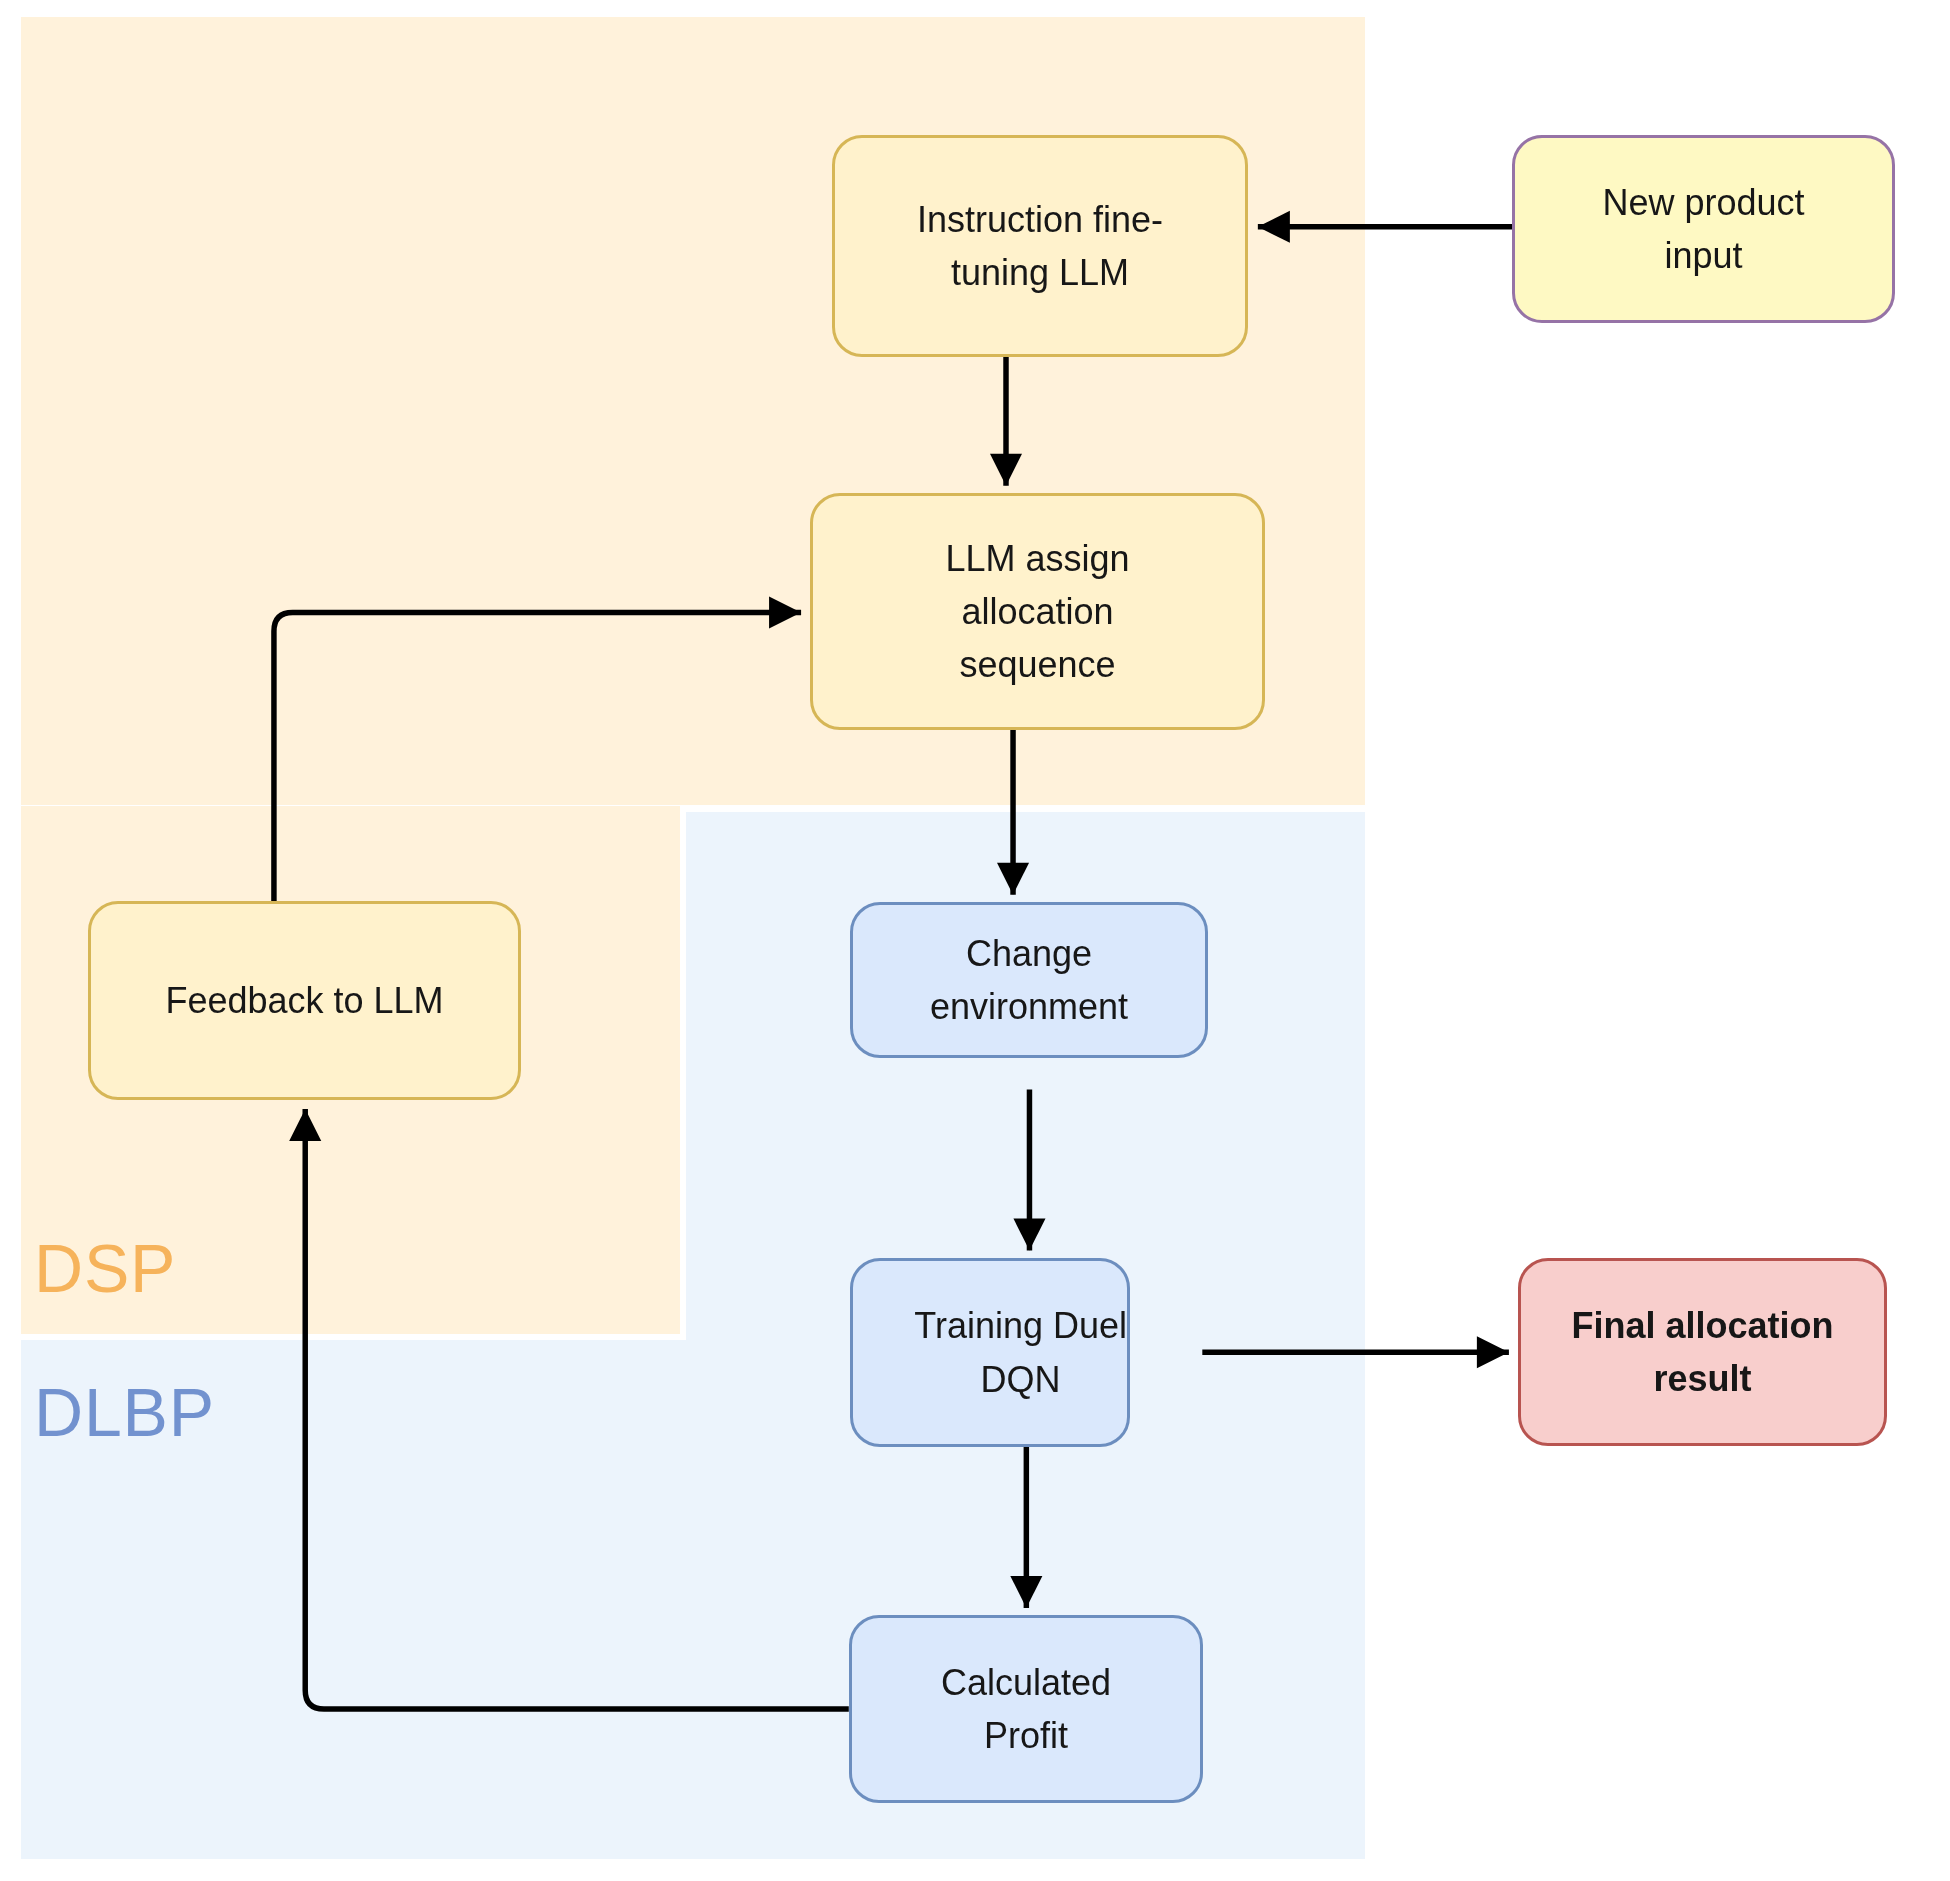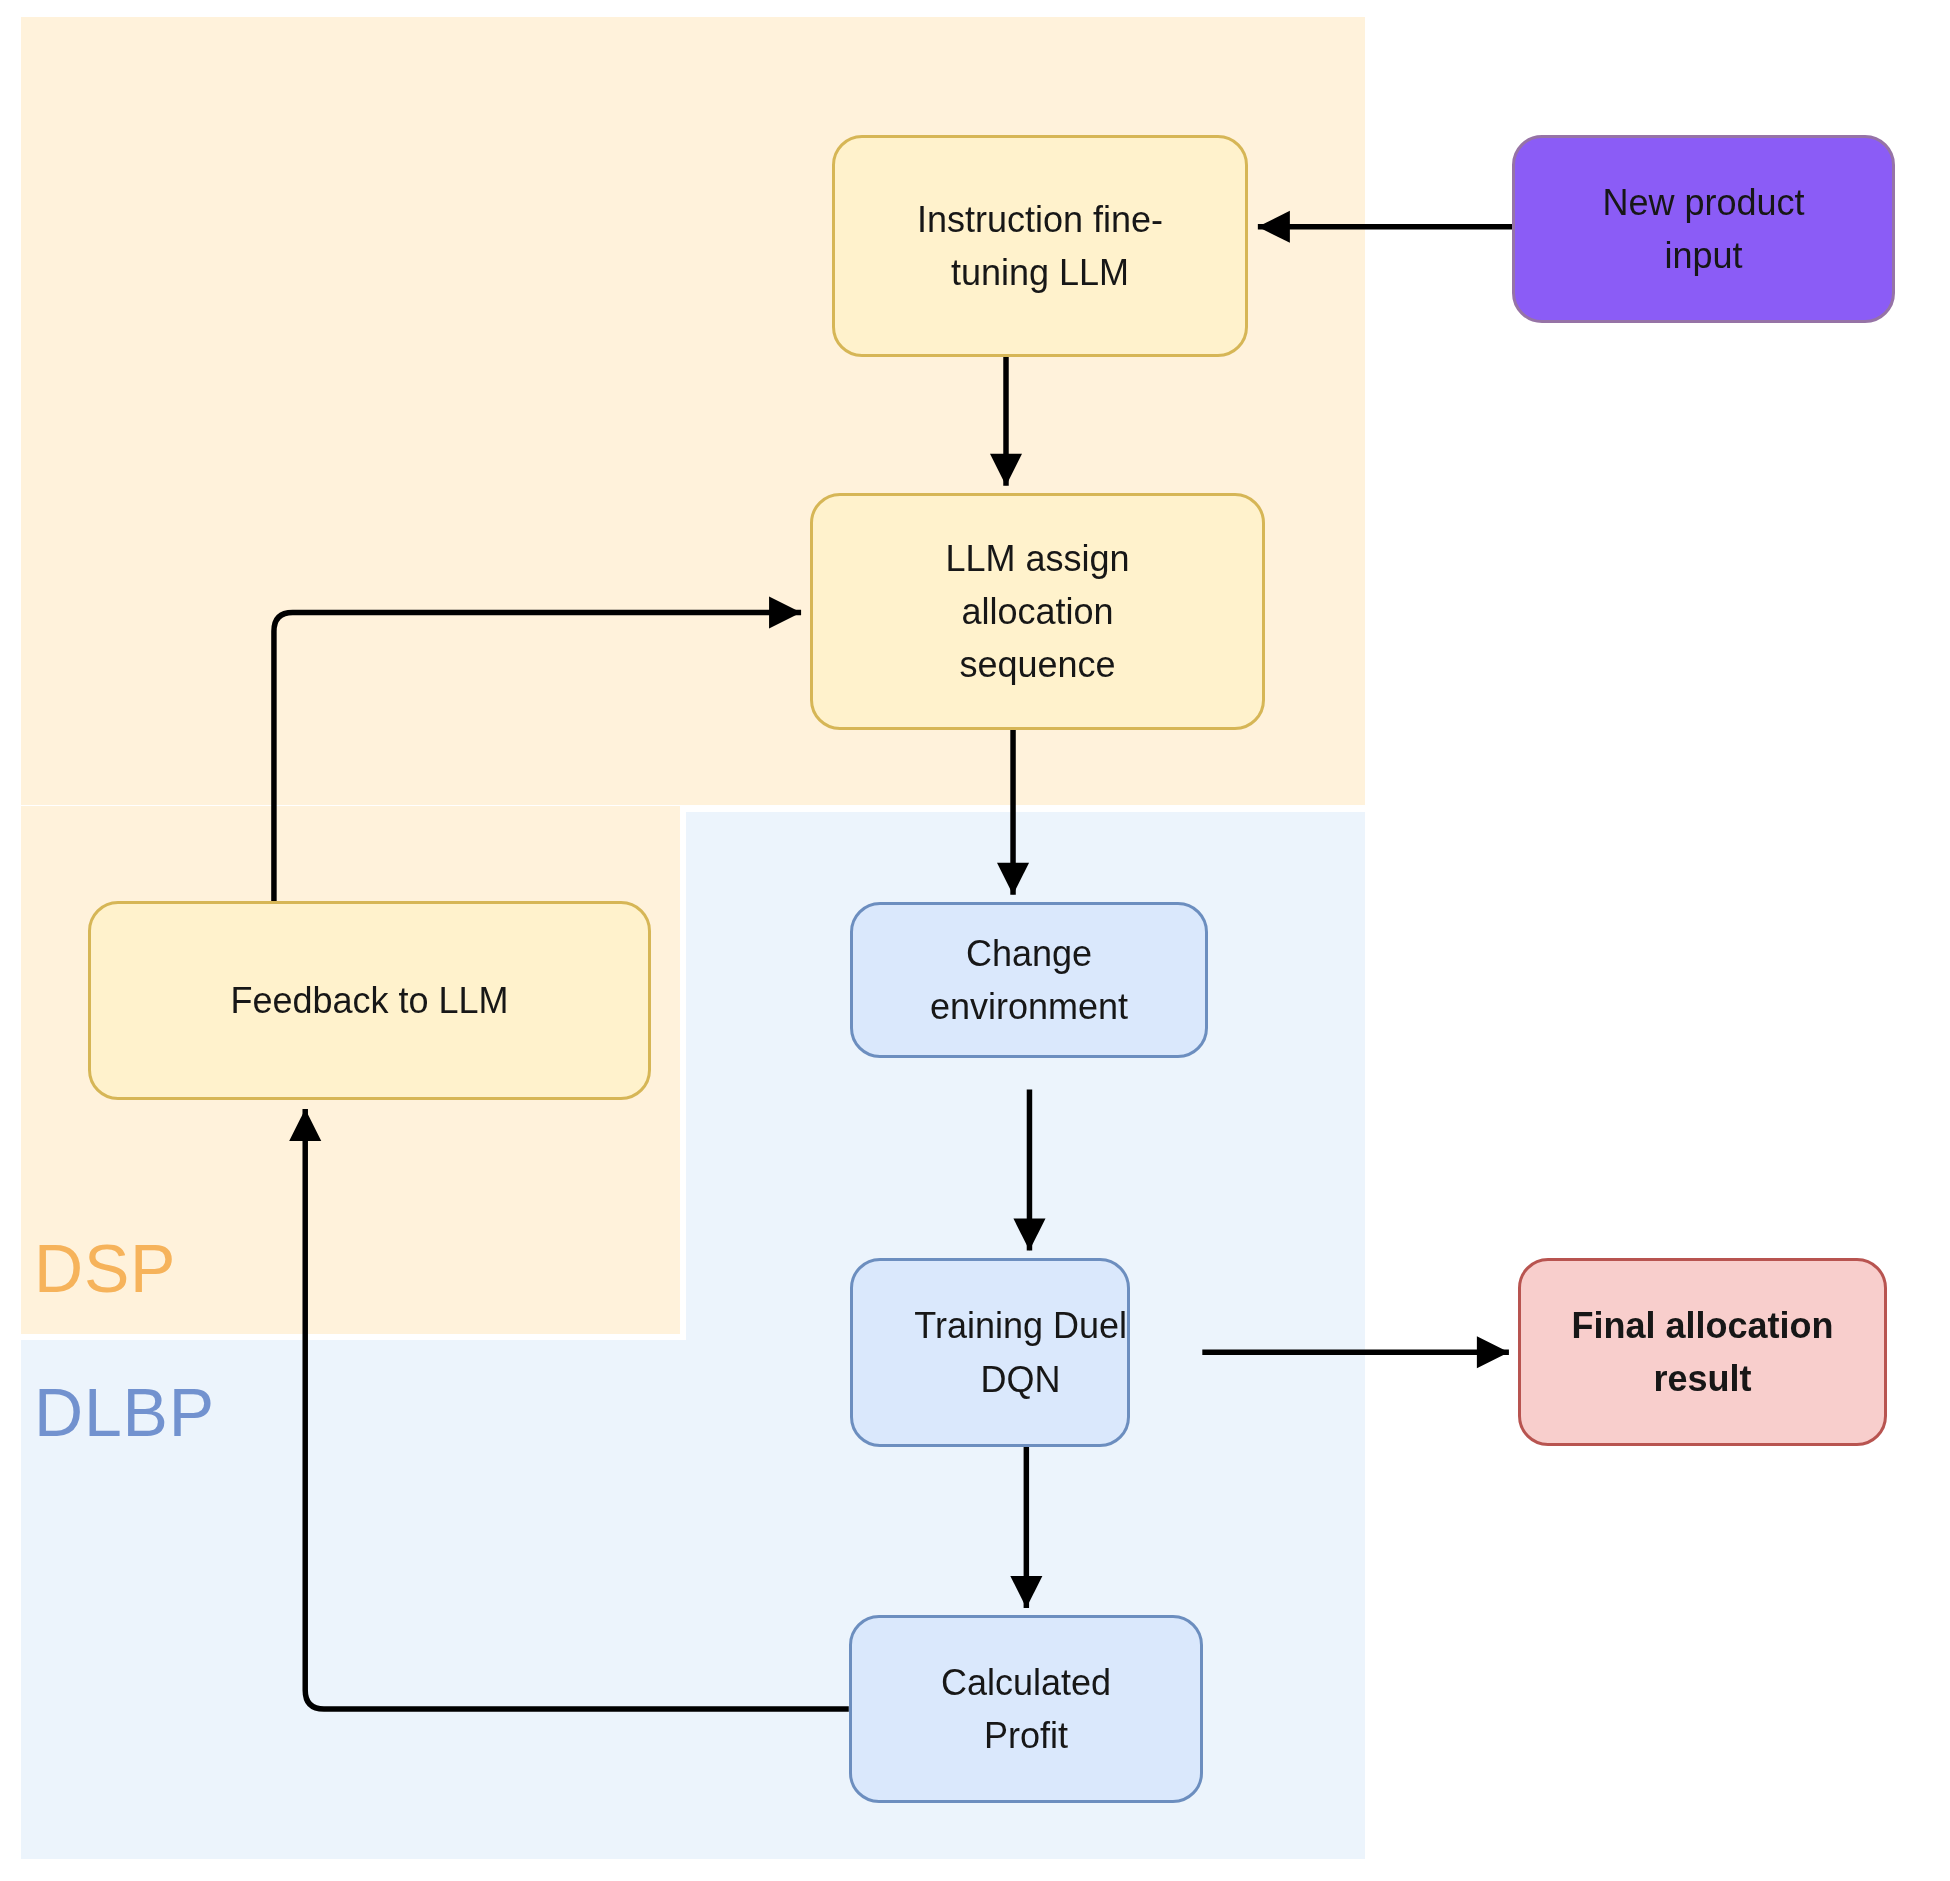--- a/index.html
+++ b/index.html
@@ -39,26 +39,26 @@
     justify-content:center;
     text-align:center;
     font-size:36px;
     line-height:1.48;
     color:#171717;
     border:3.1px solid transparent;
   }
   .node-label{white-space:pre-line;}
   .node.yellow{background:#FFF2CC;border-color:#D6B656;}
   .node.blue{background:#DAE8FC;border-color:#6C8EBF;}
-  .node.purple{background:#8b5cf6;border-color:#9673A6;}
+  .node.purple{background:#fef9c3;border-color:#9673A6;}
   .node.red{background:#F8CECC;border-color:#B85450;}
 
   #node-instruction{left:832px;top:135px;width:416px;height:222px;}
   #node-llm-assign{left:810px;top:493px;width:455px;height:237px;}
-  #node-feedback{left:88px;top:901px;width:563px;height:199px;}
+  #node-feedback{left:88px;top:901px;width:433px;height:199px;}
   #node-change-env{left:850px;top:902px;width:358px;height:156px;}
   #node-training{left:850px;top:1258px;width:280px;height:189px;justify-content:flex-end;}
   #node-calculated{left:849px;top:1615px;width:354px;height:188px;}
   #node-new-product{left:1512px;top:135px;width:383px;height:188px;}
   #node-final{left:1518px;top:1258px;width:369px;height:188px;font-weight:bold;}
 </style>
 </head>
 <body>
 
 <div class="canvas">

